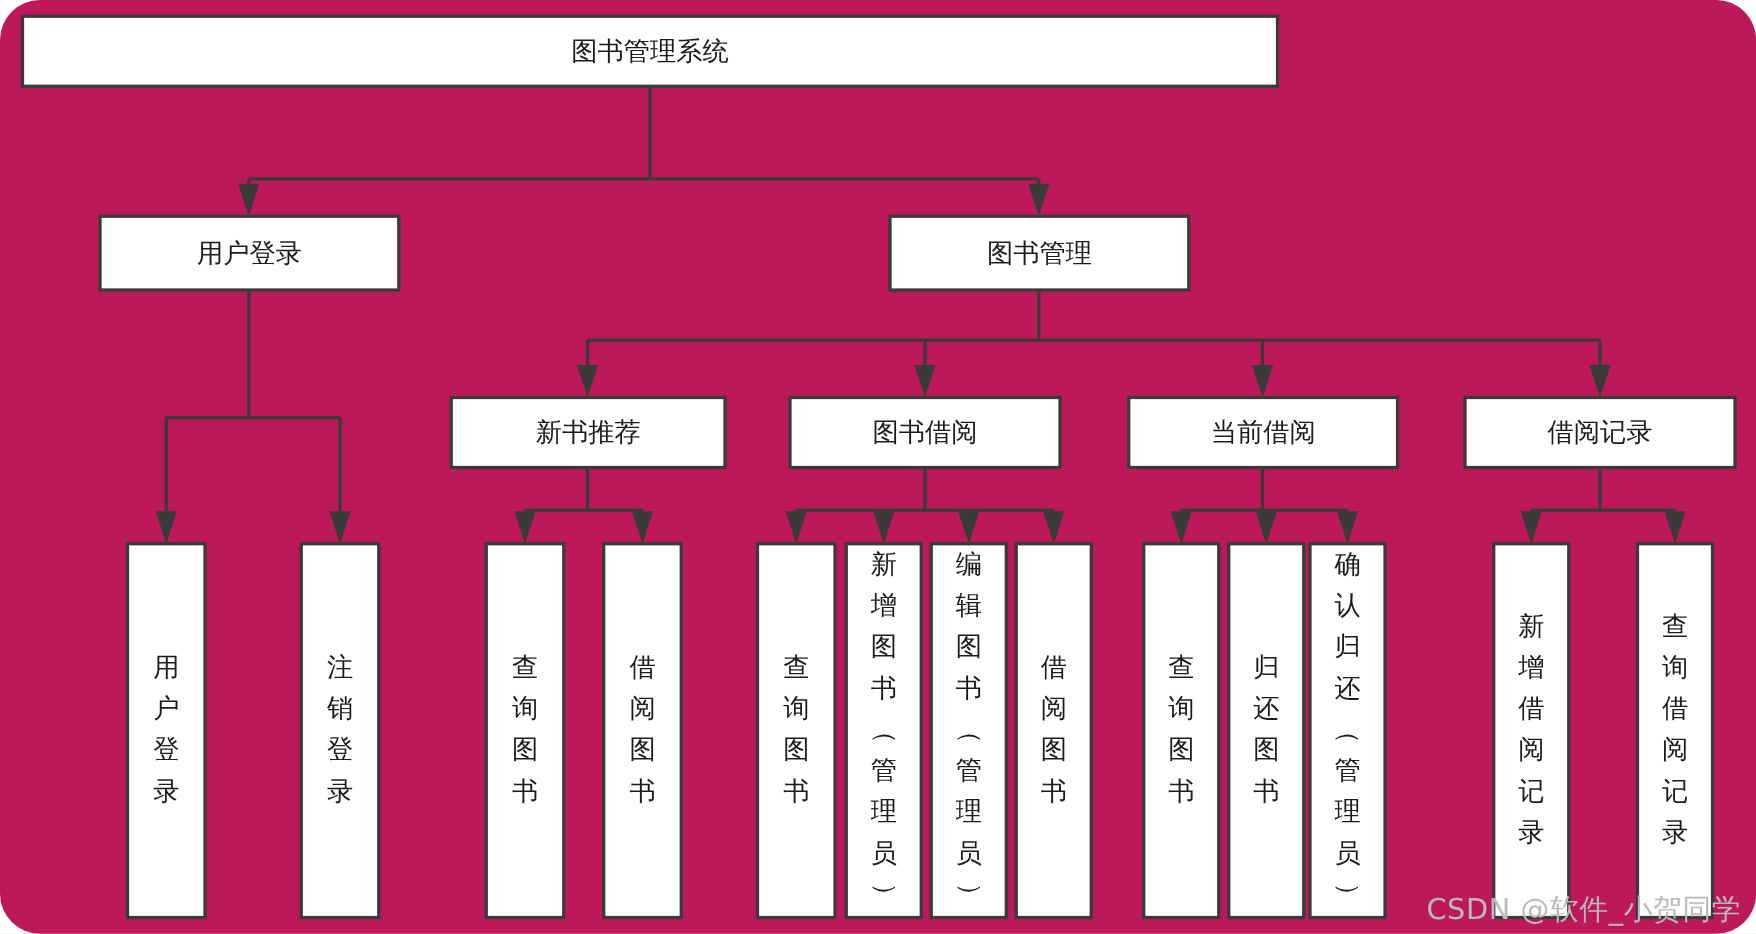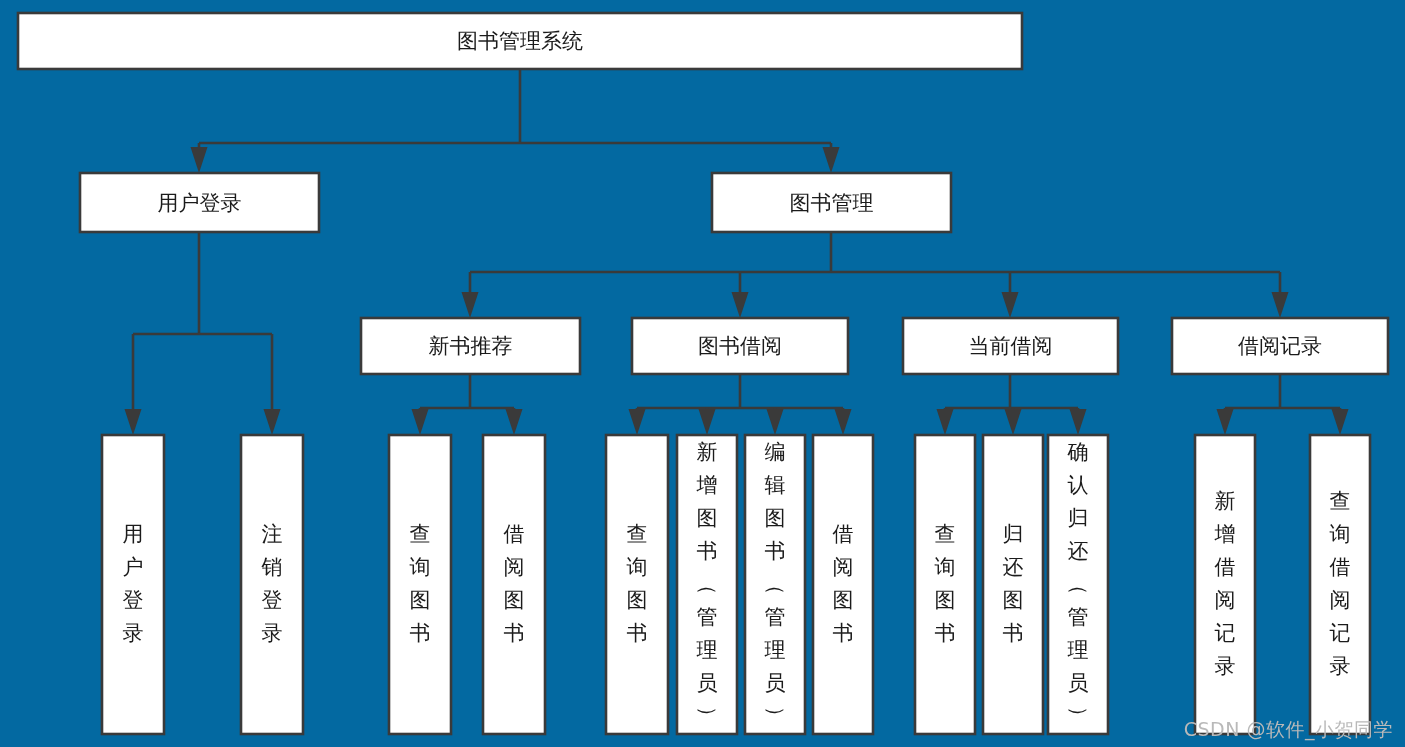--- a/index.html
+++ b/index.html
@@ -11,21 +11,22 @@
   body {
     width: 1405px;
     height: 747px;
     font-family: "DejaVu Sans", "Liberation Sans", sans-serif;
     overflow: hidden;
   }
   #diagram-root {
     position: relative;
     width: 1405px;
     height: 747px;
-    background: #0369a1;
+    background: #be185d;
+    border-radius: 32px;
   }
   svg.diagram-canvas {
     position: absolute;
     left: 0;
     top: 0;
     width: 1405px;
     height: 747px;
     display: block;
   }
   .node-box {
@@ -52,21 +53,21 @@
   }
   .node-label.vertical {
     font-size: 21px;
     text-anchor: middle;
   }
   .watermark-text {
     position: absolute;
     right: 12px;
     bottom: 4px;
     font-family: "DejaVu Sans", "Liberation Sans", sans-serif;
-    font-size: 19px;
+    font-size: 23px;
     color: #b9b9b9;
     white-space: nowrap;
     letter-spacing: 0.5px;
     pointer-events: none;
   }
 </style>
 </head>
 <body>
 
 <div id="diagram-root">

